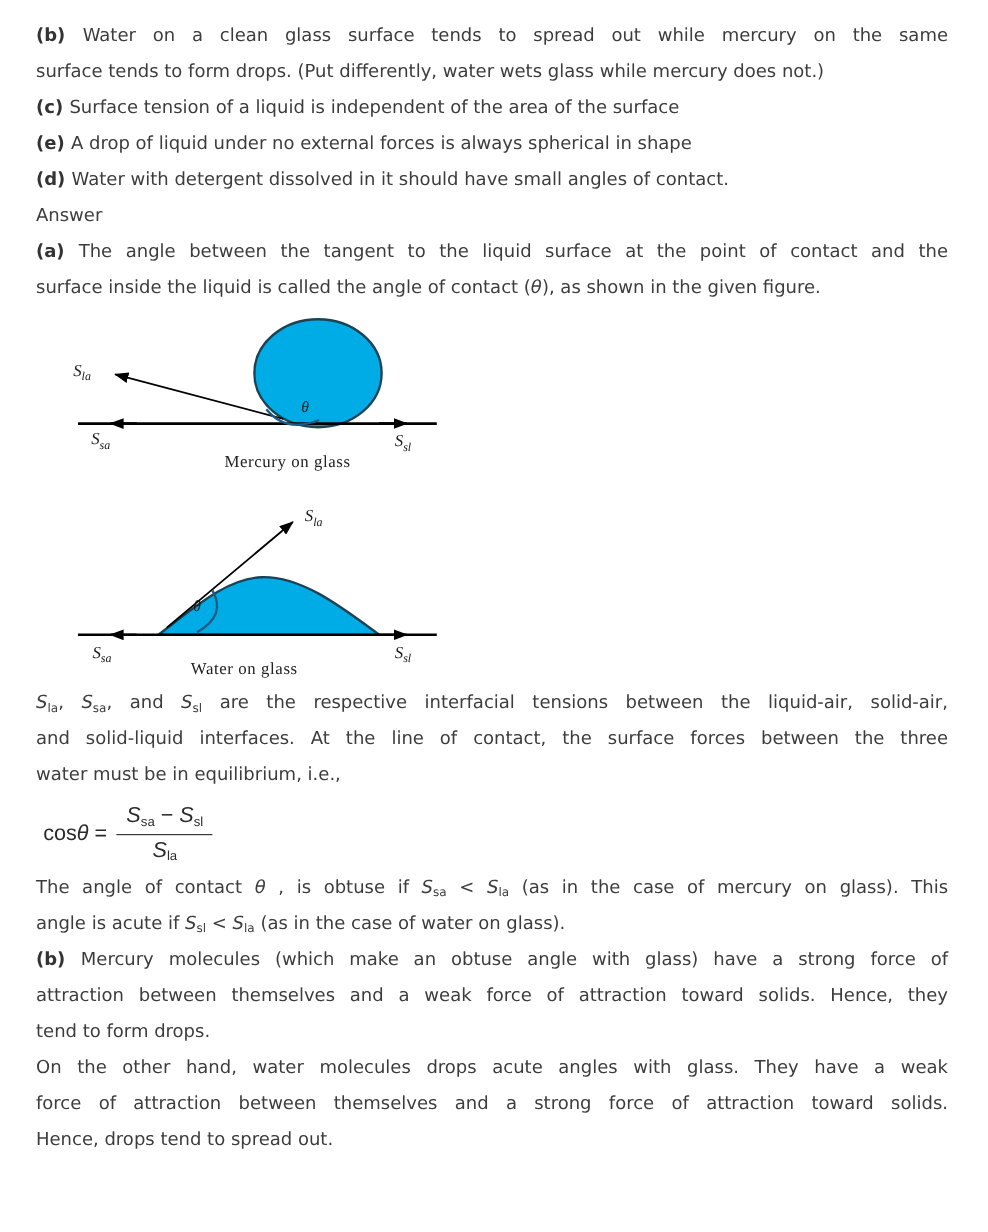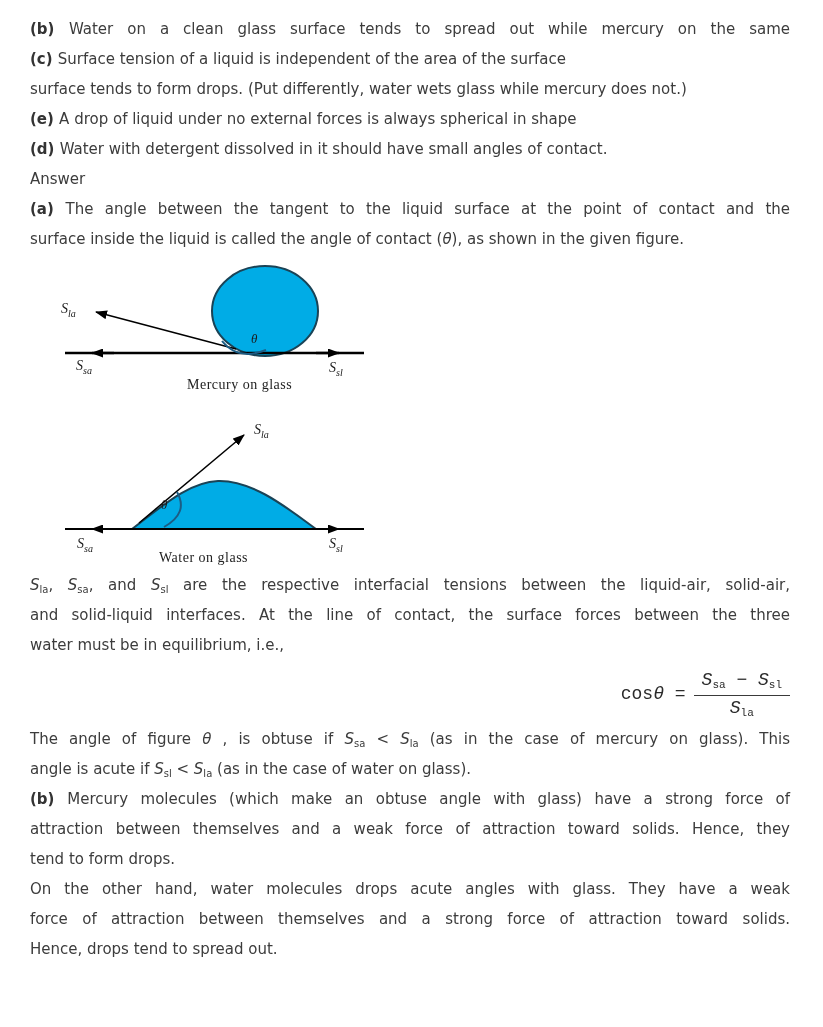--- a/index.html
+++ b/index.html
@@ -22,37 +22,37 @@
   .fig{display:block;}
   .fig text{font-family:"Liberation Serif","DejaVu Serif",serif;font-size:14px;font-style:italic;fill:#1b1b1b;}
   .fig tspan.fsub{font-size:10px;}
   .fig text.figcap{font-style:normal;font-size:14px;fill:#222222;letter-spacing:0.5px;}
   .fig text.theta{font-size:13px;}
   .fig-mercury{margin:8px 0 0 0;}
   .fig-water{margin:20px 0 0 0;}
   .formula{
     display:flex;align-items:center;height:58px;
     margin:6px 0 0 6px;
-    font-family:Liberation Mono, monospace;
-    font-size:18px;color:#2b2b2b;line-height:1.2;justify-content:flex-end;
+    font-family:Liberation Sans, sans-serif;
+    font-size:18px;color:#2b2b2b;line-height:1.2;
   }
   .formula .sub{font-size:11px;vertical-align:-3px;}
   .lhs{margin-right:8px;}
   .frac{display:inline-flex;flex-direction:column;align-items:center;}
   .frac .num{border-bottom:1.4px solid #3a3a3a;padding:0 8px 2px 8px;}
   .frac .den{padding-top:2px;}
 </style>
 </head>
 <body>
 
 <div class="page">
 
   <p class="jline"><span class="bold">(b) </span><span>Water on a clean glass surface tends to spread out while mercury on the same</span></p>
+  <p class="line"><span>surface tends to form drops. (Put differently, water wets glass while mercury does not.)</span></p>
   <p class="line"><span class="bold">(c) </span><span>Surface tension of a liquid is independent of the area of the surface</span></p>
-  <p class="line"><span>surface tends to form drops. (Put differently, water wets glass while mercury does not.)</span></p>
   <p class="line"><span class="bold">(e) </span><span>A drop of liquid under no external forces is always spherical in shape</span></p>
   <p class="line"><span class="bold">(d) </span><span>Water with detergent dissolved in it should have small angles of contact.</span></p>
   <p class="line"><span>Answer</span></p>
   <p class="jline"><span> </span><span class="bold">(a) </span><span>The angle between the tangent to the liquid surface at the point of contact and the</span></p>
   <p class="line"><span>surface inside the liquid is called the angle of contact (</span><span class="ital">θ</span><span>), as shown in the given figure.</span></p>
 
   <figure class="fig-mercury">
     <svg class="fig" width="360" height="134" viewBox="0 0 360 134">
       <defs>
         <marker id="ah1" markerWidth="12" markerHeight="9" refX="11" refY="4.5" orient="auto" markerUnits="userSpaceOnUse">
@@ -99,21 +99,21 @@
   <p class="line"><span>water must be in equilibrium, i.e.,</span></p>
 
   <div class="formula">
     <span class="lhs"><span>cos</span><span class="ital">θ</span><span> =</span></span>
     <span class="frac">
       <span class="num"><span class="ital">S</span><span class="sub">sa</span><span> − </span><span class="ital">S</span><span class="sub">sl</span></span>
       <span class="den"><span class="ital">S</span><span class="sub">la</span></span>
     </span>
   </div>
 
-  <p class="jline"><span>The angle of figure </span><span class="ital">θ</span><span> , is obtuse if </span><span class="ital">S</span><span class="sub">sa</span><span> &lt; </span><span class="ital">S</span><span class="sub">la</span><span> (as in the case of mercury on glass). This</span></p>
+  <p class="jline"><span>The angle of contact </span><span class="ital">θ</span><span> , is obtuse if </span><span class="ital">S</span><span class="sub">sa</span><span> &lt; </span><span class="ital">S</span><span class="sub">la</span><span> (as in the case of mercury on glass). This</span></p>
   <p class="line"><span>angle is acute if </span><span class="ital">S</span><span class="sub">sl</span><span> &lt; </span><span class="ital">S</span><span class="sub">la</span><span> (as in the case of water on glass).</span></p>
   <p class="jline"><span class="bold">(b) </span><span>Mercury molecules (which make an obtuse angle with glass) have a strong force of</span></p>
   <p class="jline"><span>attraction between themselves and a weak force of attraction toward solids. Hence, they</span></p>
   <p class="line"><span>tend to form drops.</span></p>
   <p class="jline"><span>On the other hand, water molecules drops acute angles with glass. They have a weak</span></p>
   <p class="jline"><span>force of attraction between themselves and a strong force of attraction toward solids.</span></p>
   <p class="line"><span>Hence, drops tend to spread out.</span></p>
 
 </div>
 

